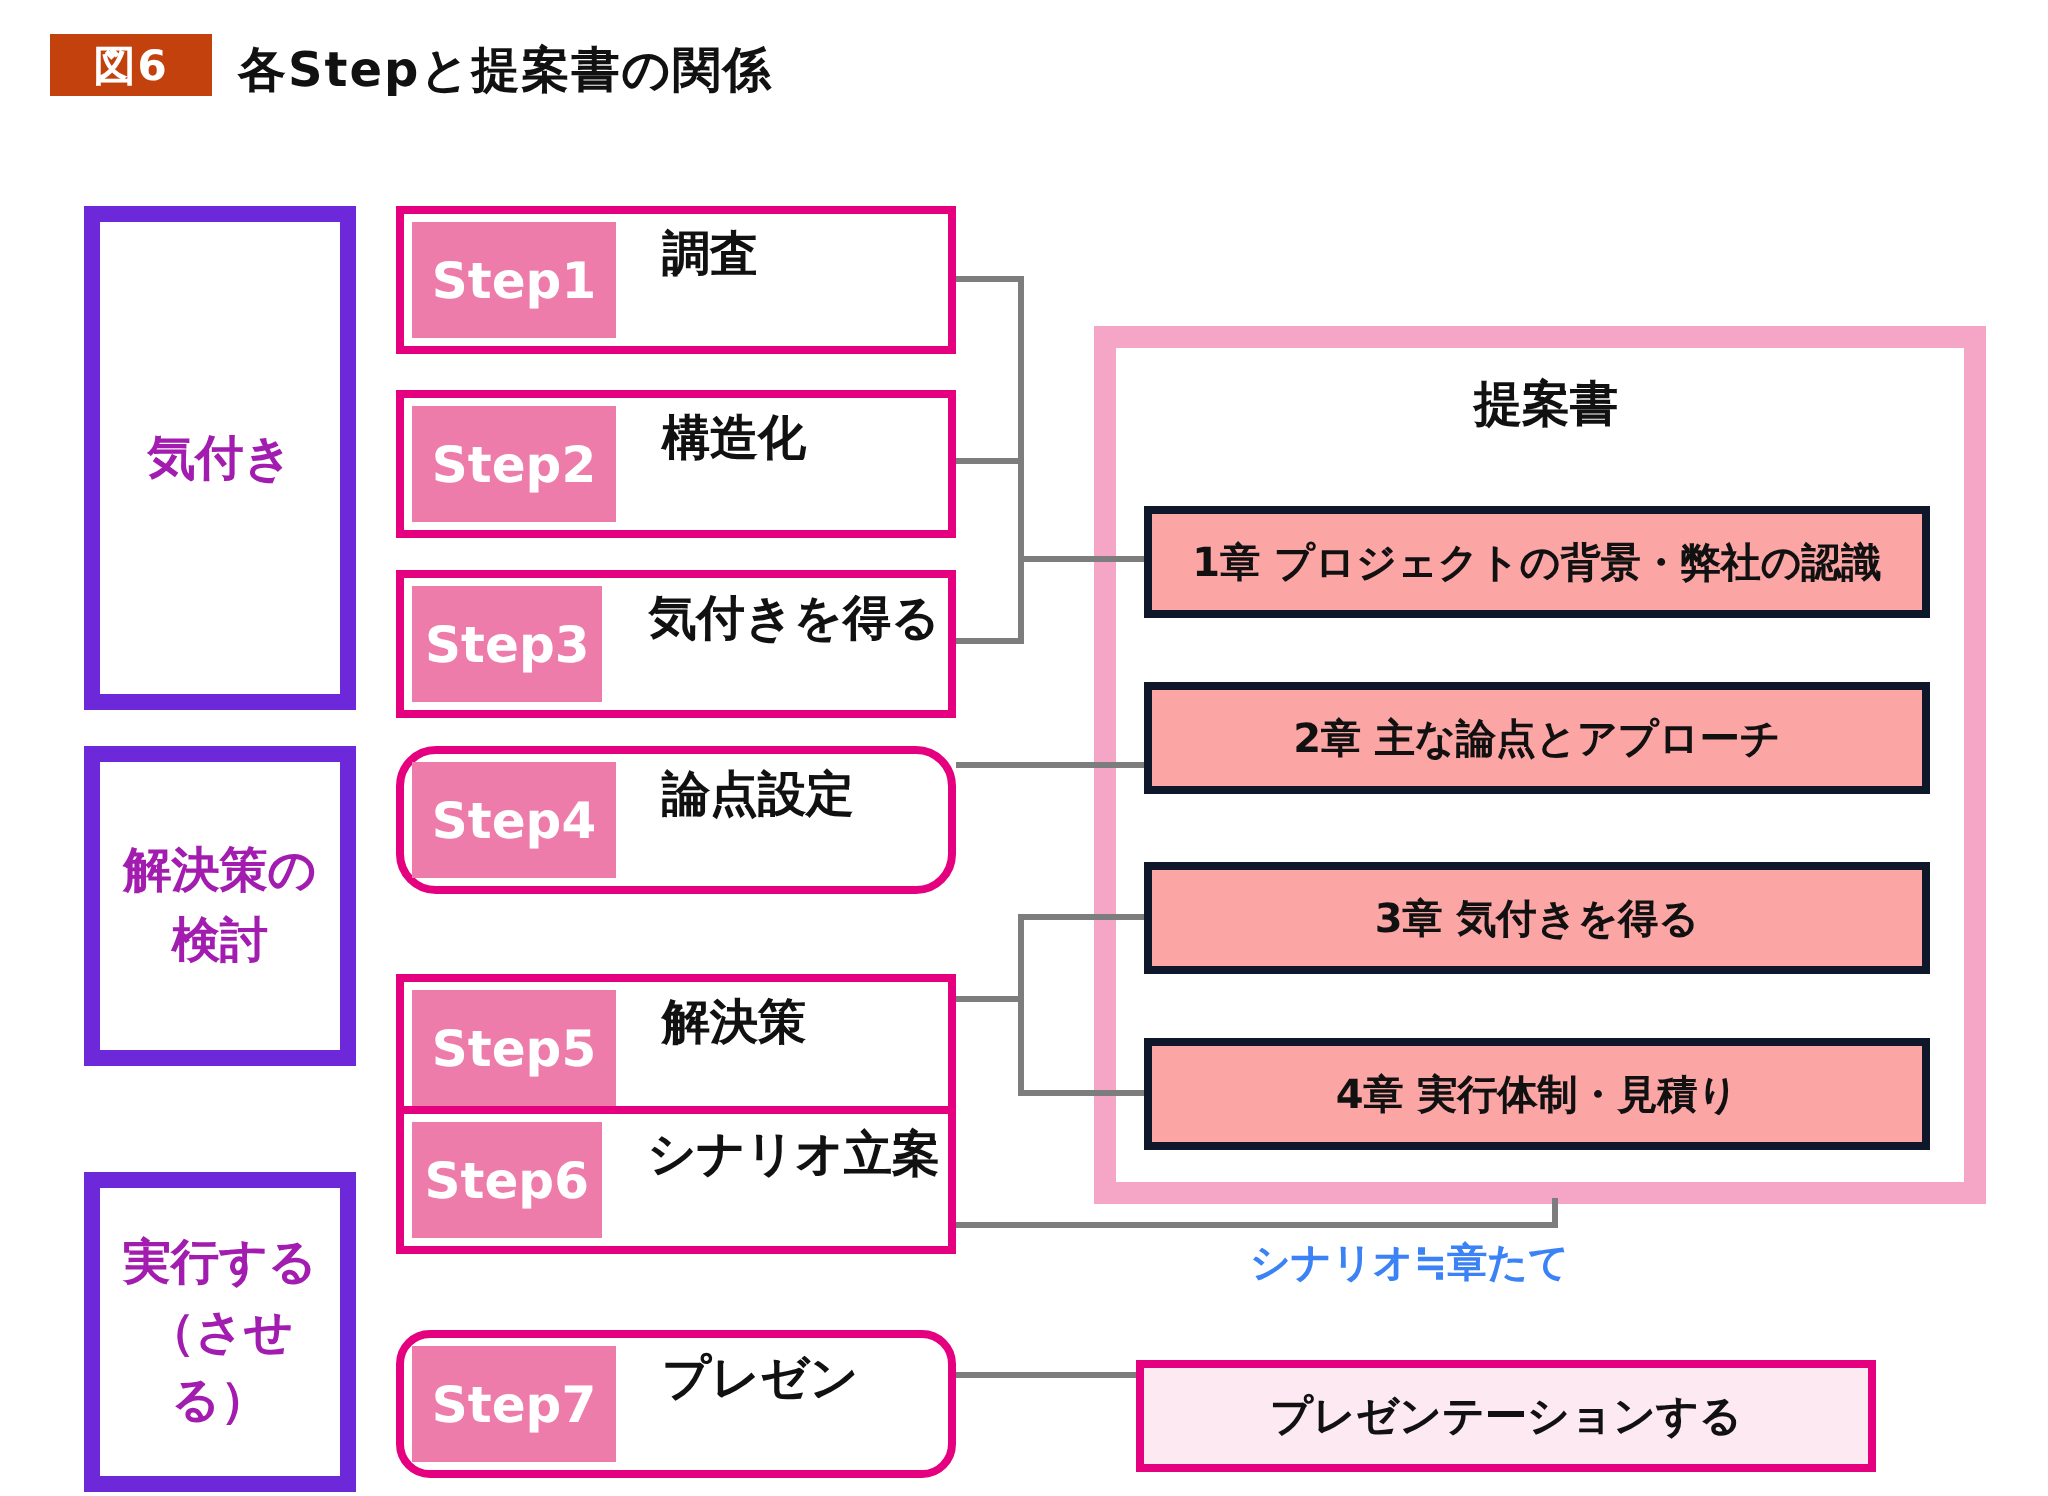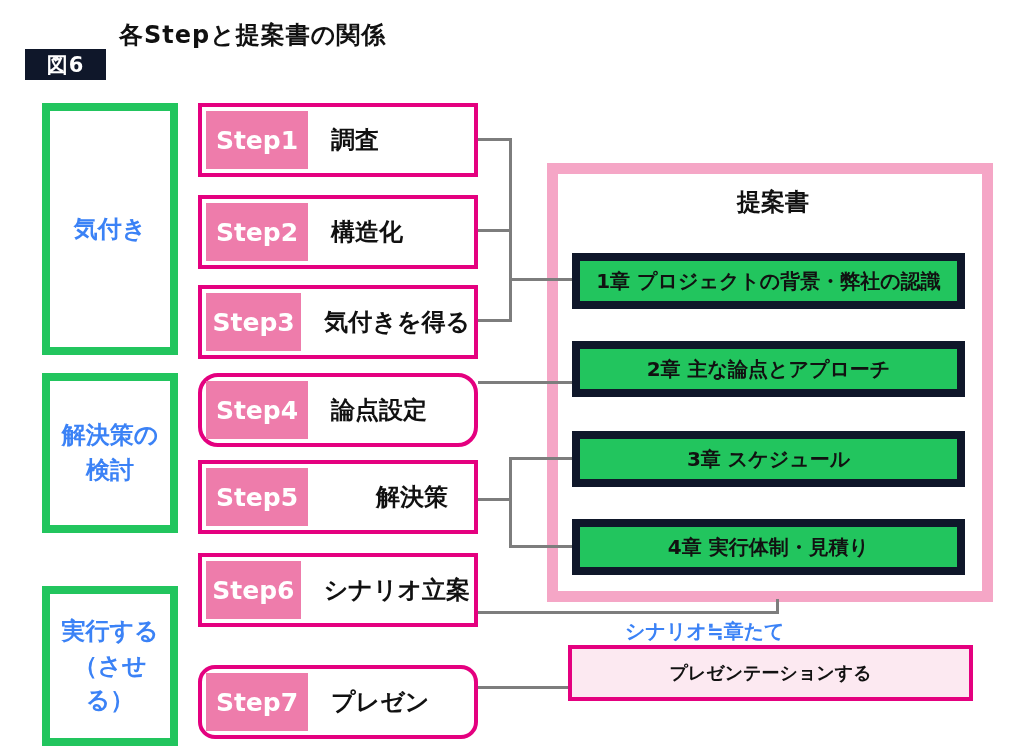--- a/index.html
+++ b/index.html
@@ -5,78 +5,78 @@
   html,body{margin:0;padding:0;background:#ffffff;}
   *{box-sizing:border-box;}
   .canvas{
     position:relative;width:1024px;height:748px;background:#ffffff;
     font-family:"DejaVu Sans","Liberation Sans",sans-serif;color:#111;
     overflow:hidden;
   }
   
   .fig-badge{
     position:absolute;left:25px;top:17px;width:81px;height:31px;
-    background:#0f172a;color:#fff;font-weight:bold;font-size:21px;
-    display:flex;align-items:center;justify-content:center;letter-spacing:1px;margin-top:32px;
+    background:#c2410c;color:#fff;font-weight:bold;font-size:21px;
+    display:flex;align-items:center;justify-content:center;letter-spacing:1px;
   }
   .fig-title{
     position:absolute;left:119px;top:19px;font-size:24px;font-weight:bold;color:#111;
     letter-spacing:1px;
   }
   
   .phase-box{
     position:absolute;left:42px;width:136px;background:#fff;
-    border:8px solid #22c55e;
+    border:8px solid #6d28d9;
     display:flex;align-items:center;justify-content:center;text-align:center;
-    color:#3b82f6;font-weight:bold;font-size:24px;line-height:1.45;
+    color:#a21caf;font-weight:bold;font-size:24px;line-height:1.45;
     white-space:pre-line;
   }
   .phase-1{top:103px;height:252px;}
   .phase-2{top:373px;height:160px;}
   .phase-3{top:586px;height:160px;}
   
   .step-box{
     position:absolute;left:198px;width:280px;height:74px;
     border:4px solid #E4007F;background:#fff;
-    display:flex;align-items:center;padding:4px;z-index:3;
+    display:flex;align-items:flex-start;padding:4px;z-index:3;
   }
   .step-tag{
     width:102px;height:100%;background:#EE7CAB;color:#fff;
     font-weight:bold;font-size:25px;
     display:flex;align-items:center;justify-content:center;
   }
   .step-name{margin-left:23px;font-weight:bold;font-size:24px;color:#111;white-space:nowrap;}
   .step-1{top:103px;} .step-2{top:195px;} .step-3{top:285px;}
-  .step-4{top:373px;border-radius:20px;} .step-5{top:460px;gap:45px;} .step-6{top:553px;} .step-7{top:665px;border-radius:17px;}
+  .step-4{top:373px;border-radius:20px;} .step-5{top:487px;} .step-6{top:553px;} .step-7{top:665px;border-radius:17px;}
   
   .proposal-box{
     position:absolute;left:547px;top:163px;width:446px;height:439px;
     background:#fff;border:11px solid #F5A6C6;z-index:1;
   }
   .proposal-title{
     position:absolute;left:547px;top:186px;width:452px;text-align:center;
     font-size:24px;font-weight:bold;color:#111;z-index:3;
   }
   
   .chapter-box{
     position:absolute;left:572px;width:393px;height:56px;
-    border:8px solid #0f172a;background:#22c55e;
+    border:4px solid #0f172a;background:#fca5a5;
     display:flex;align-items:center;justify-content:center;
     font-weight:bold;font-size:20px;color:#111;z-index:3;white-space:nowrap;
   }
   .chapter-1{top:253px;} .chapter-2{top:341px;} .chapter-3{top:431px;} .chapter-4{top:519px;}
   
   .scenario-note{
     position:absolute;left:625px;top:618px;font-size:20px;font-weight:bold;color:#3b82f6;z-index:3;
   }
   .present-box{
-    position:absolute;left:568px;top:645px;width:405px;height:56px;
+    position:absolute;left:568px;top:680px;width:370px;height:56px;
     border:4px solid #E4007F;background:#FCE9F1;
     display:flex;align-items:center;justify-content:center;
-    font-weight:bold;font-size:18px;color:#111;z-index:3;
+    font-weight:bold;font-size:21px;color:#111;z-index:3;
   }
   
   .line{position:absolute;background:#7d7d7d;z-index:2;}
   .l-s1{left:478px;top:138px;width:34px;height:3px;}
   .l-s2{left:478px;top:229px;width:34px;height:3px;}
   .l-s3{left:478px;top:319px;width:34px;height:3px;}
   .l-v123{left:509px;top:138px;width:3px;height:184px;}
   .l-ch1{left:509px;top:278px;width:65px;height:3px;}
   .l-s4{left:478px;top:381px;width:96px;height:3px;}
   .l-s5{left:478px;top:498px;width:34px;height:3px;}
@@ -127,21 +127,21 @@
   </div>
   <div class="step-box step-7">
     <div class="step-tag">Step7</div>
     <div class="step-name">プレゼン</div>
   </div>
 
   <div class="proposal-box"></div>
   <div class="proposal-title">提案書</div>
   <div class="chapter-box chapter-1">1章 プロジェクトの背景・弊社の認識</div>
   <div class="chapter-box chapter-2">2章 主な論点とアプローチ</div>
-  <div class="chapter-box chapter-3">3章 スケジュール</div>
+  <div class="chapter-box chapter-3">3章 気付きを得る</div>
   <div class="chapter-box chapter-4">4章 実行体制・見積り</div>
 
   <div class="scenario-note">シナリオ≒章たて</div>
   <div class="present-box">プレゼンテーションする</div>
 
   <div class="line l-s1"></div>
   <div class="line l-s2"></div>
   <div class="line l-s3"></div>
   <div class="line l-v123"></div>
   <div class="line l-ch1"></div>

